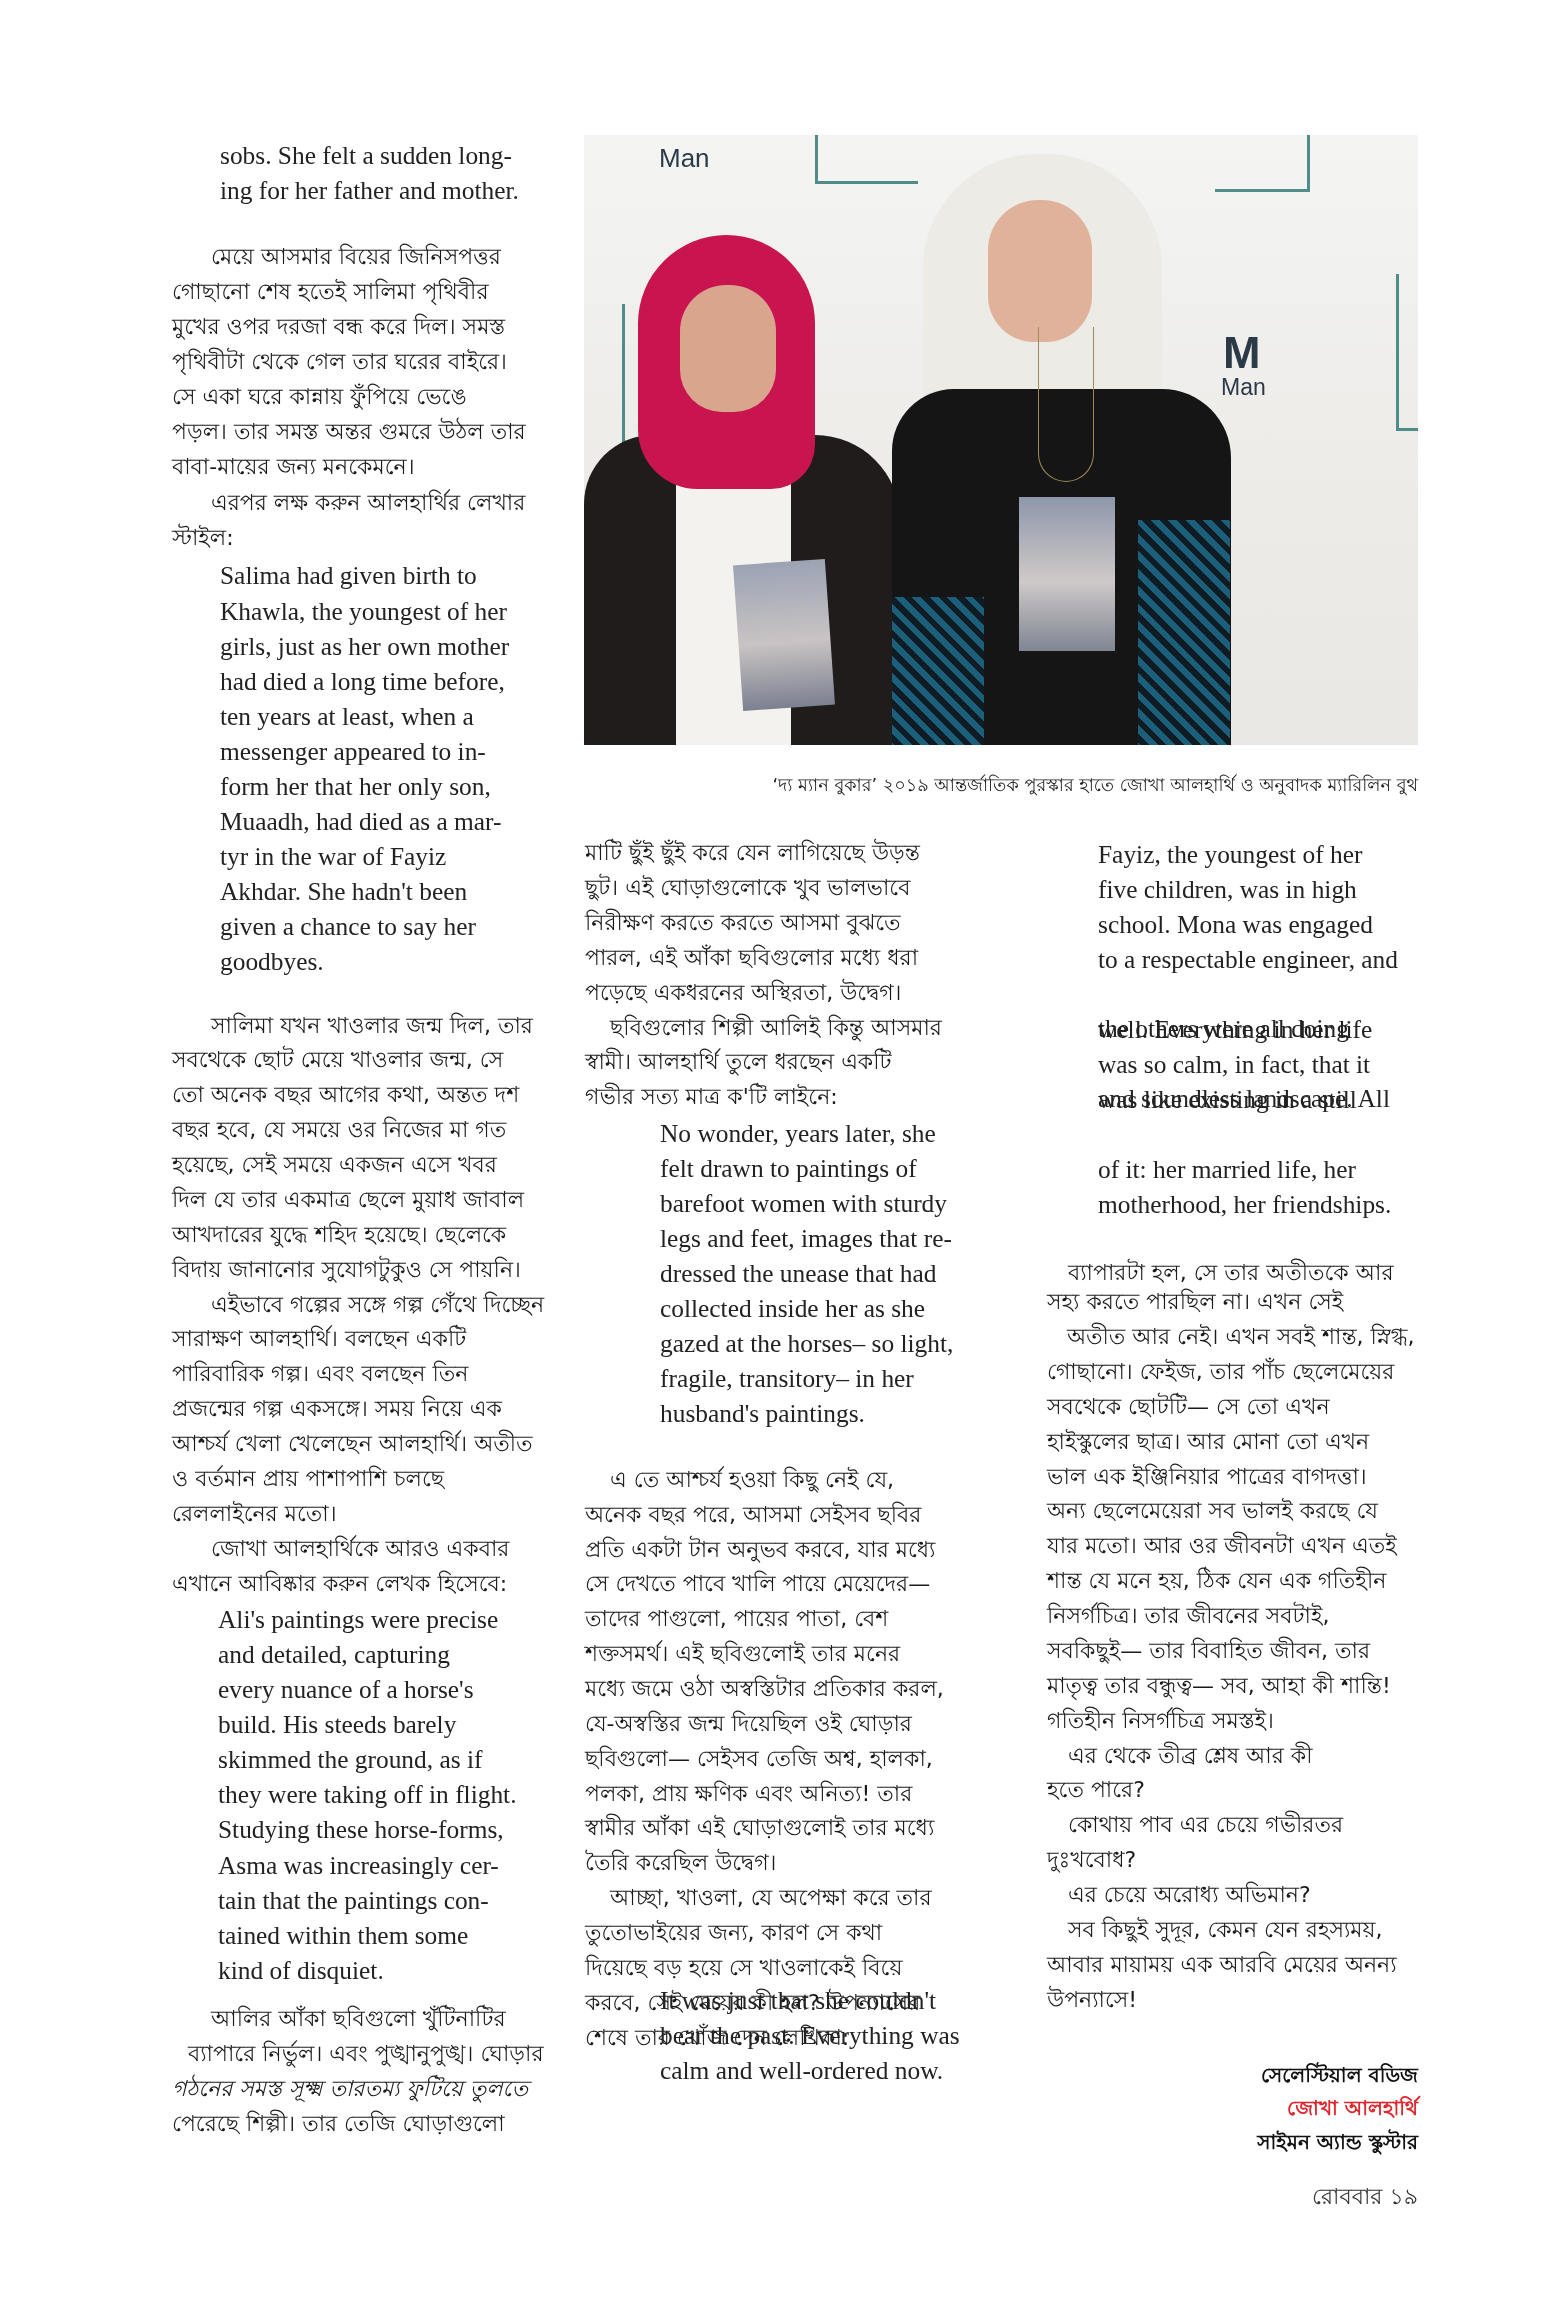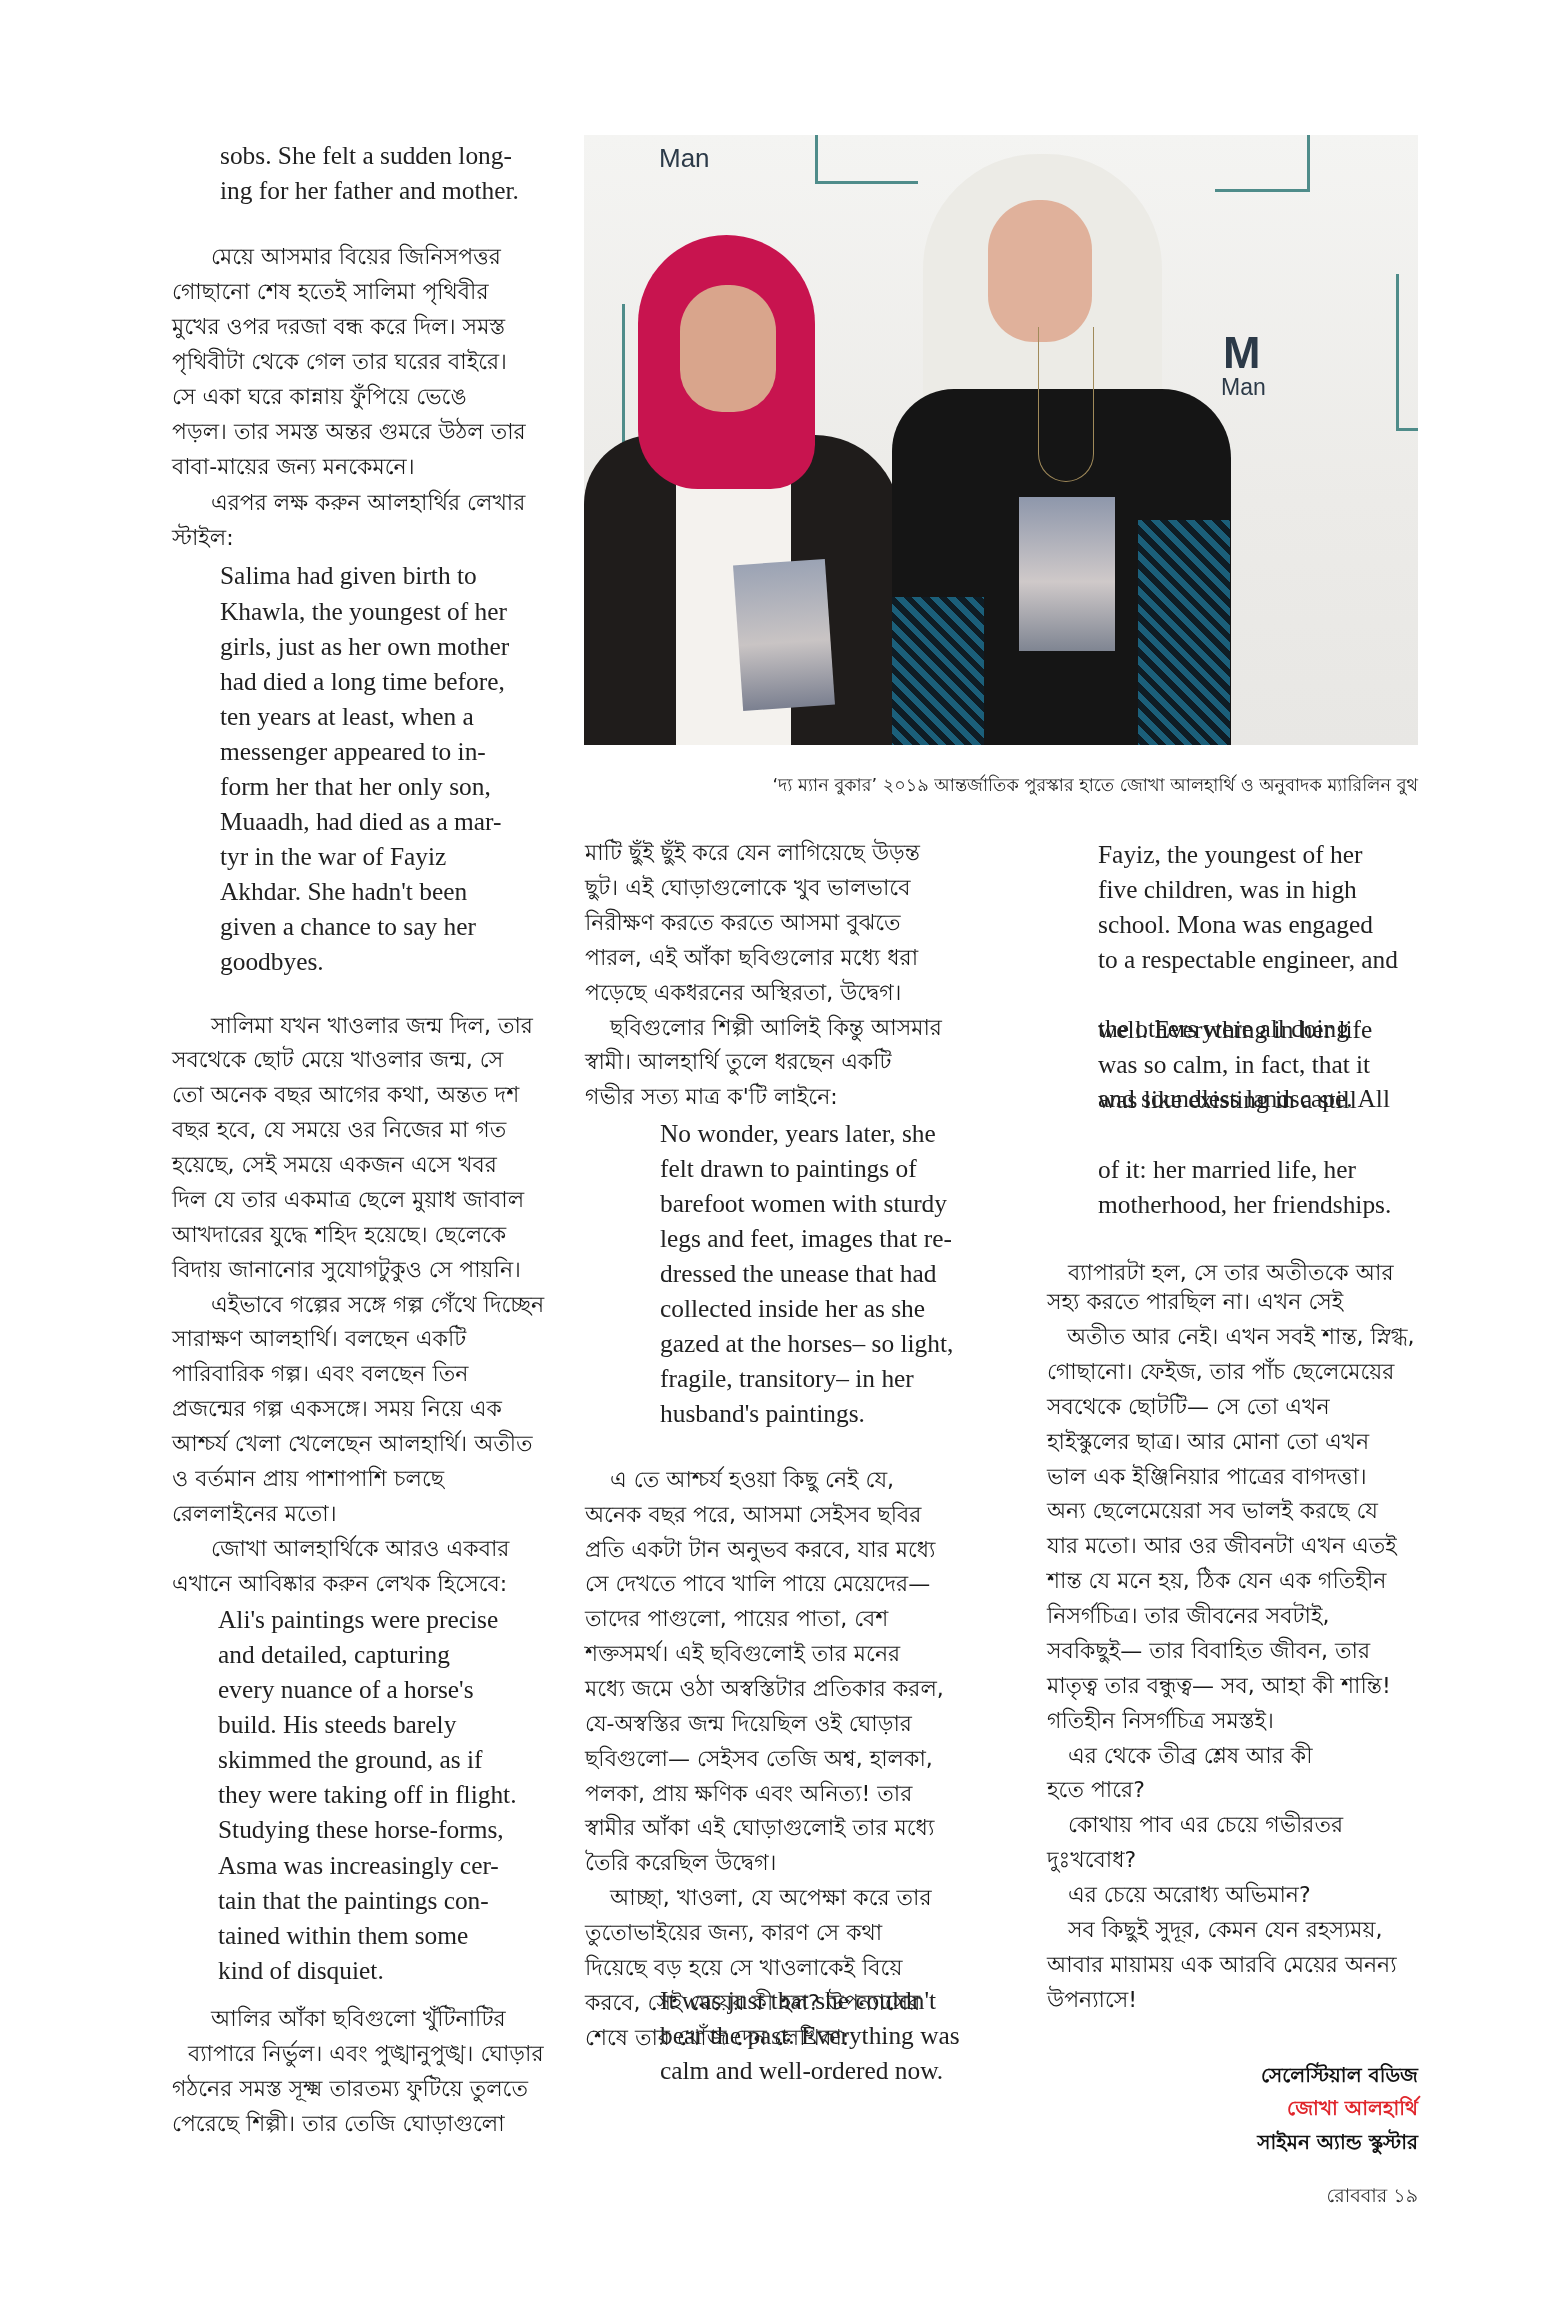--- a/index.html
+++ b/index.html
@@ -3,21 +3,21 @@
 <meta charset="utf-8">
 <style>
   html, body { margin: 0; padding: 0; background: #ffffff; }
   body { width: 1563px; height: 2319px; position: relative; overflow: hidden; color: #1a1a1a; }
   .line { position: absolute; white-space: nowrap; line-height: 1; }
   .en { font-family: "Liberation Serif", "DejaVu Serif", serif; font-size: 25.4px; color: #222; }
   .bn { font-family: "DejaVu Sans", "Liberation Sans", sans-serif; font-size: 22px; color: #1a1a1a; }
   .caption { font-family: "DejaVu Sans", sans-serif; font-size: 17.7px; color: #222; }
   .credit { font-family: "DejaVu Sans", sans-serif; font-size: 20px; font-weight: bold; color: #111; text-align: right; }
   .credit.red { color: #e0262c; }
-  .pageno { font-family: "DejaVu Sans", sans-serif; font-size: 19px; color: #333; text-align: right; }
+  .pageno { font-family: "DejaVu Sans", sans-serif; font-size: 22px; color: #333; text-align: right; }
 
   
   .photo { position: absolute; left: 584px; top: 135px; width: 834px; height: 610px; overflow: hidden;
            background: linear-gradient(180deg, #f4f4f2 0%, #ecebe8 60%, #e8e7e4 100%); }
   .photo .backdrop-logo { position: absolute; font-family: "Liberation Sans", sans-serif; color: #2c3a48; }
   .photo .frame { position: absolute; border: 3.1px solid #4f8c8a; border-top: none; border-right: none; }
   .photo .frame2 { position: absolute; border: 3.1px solid #4f8c8a; border-left: none; border-top: none; }
   .person { position: absolute; }
   .hijab { position: absolute; left: 54px; top: 100px; width: 177px; height: 254px; background: #c8144f; border-radius: 92px 92px 46px 62px; }
   .face1 { position: absolute; left: 96px; top: 150px; width: 96px; height: 127px; background: #d9a58c; border-radius: 46px 46px 42px 42px; }
@@ -82,21 +82,21 @@
     <div class="line en" style="left: 218px; top: 1712px;">build. His steeds barely</div>
     <div class="line en" style="left: 218px; top: 1747px;">skimmed the ground, as if</div>
     <div class="line en" style="left: 218px; top: 1782px;">they were taking off in flight.</div>
     <div class="line en" style="left: 218px; top: 1817px;">Studying these horse-forms,</div>
     <div class="line en" style="left: 218px; top: 1853px;">Asma was increasingly cer-</div>
     <div class="line en" style="left: 218px; top: 1888px;">tain that the paintings con-</div>
     <div class="line en" style="left: 218px; top: 1923px;">tained within them some</div>
     <div class="line en" style="left: 218px; top: 1958px;">kind of disquiet.</div>
     <div class="line bn" style="left: 211px; top: 2008px;">আলির আঁকা ছবিগুলো খুঁটিনাটির</div>
     <div class="line bn" style="left: 188px; top: 2043px; text-align: right;">ব্যাপারে নির্ভুল। এবং পুঙ্খানুপুঙ্খ। ঘোড়ার</div>
-    <div class="line bn" style="left: 172px; top: 2078px;">গঠনের সমস্ত সূক্ষ্ম তারতম্য ফুটিয়ে তুলতে</div>
+    <div class="line bn" style="left: 172px; top: 2078px; font-style: italic;">গঠনের সমস্ত সূক্ষ্ম তারতম্য ফুটিয়ে তুলতে</div>
     <div class="line bn" style="left: 172px; top: 2113px;">পেরেছে শিল্পী। তার তেজি ঘোড়াগুলো</div>
   </div>
 
 <div class="photo">
   <div class="backdrop-logo" style="left:75px;top:7.7px;font-size:26px;">Man</div>
   <div class="frame" style="left:231px;top:-7.7px;width:100px;height:54px;"></div>
   <div class="frame" style="left:38px;top:169px;width:100px;height:146px;"></div>
   <div class="backdrop-logo" style="left:639px;top:192px;font-size:45px;font-weight:bold;">M</div>
   <div class="backdrop-logo" style="left:637px;top:239px;font-size:23px;">Man</div>
   <div class="frame2" style="left:631px;top:-7.7px;width:92px;height:62px;"></div>

